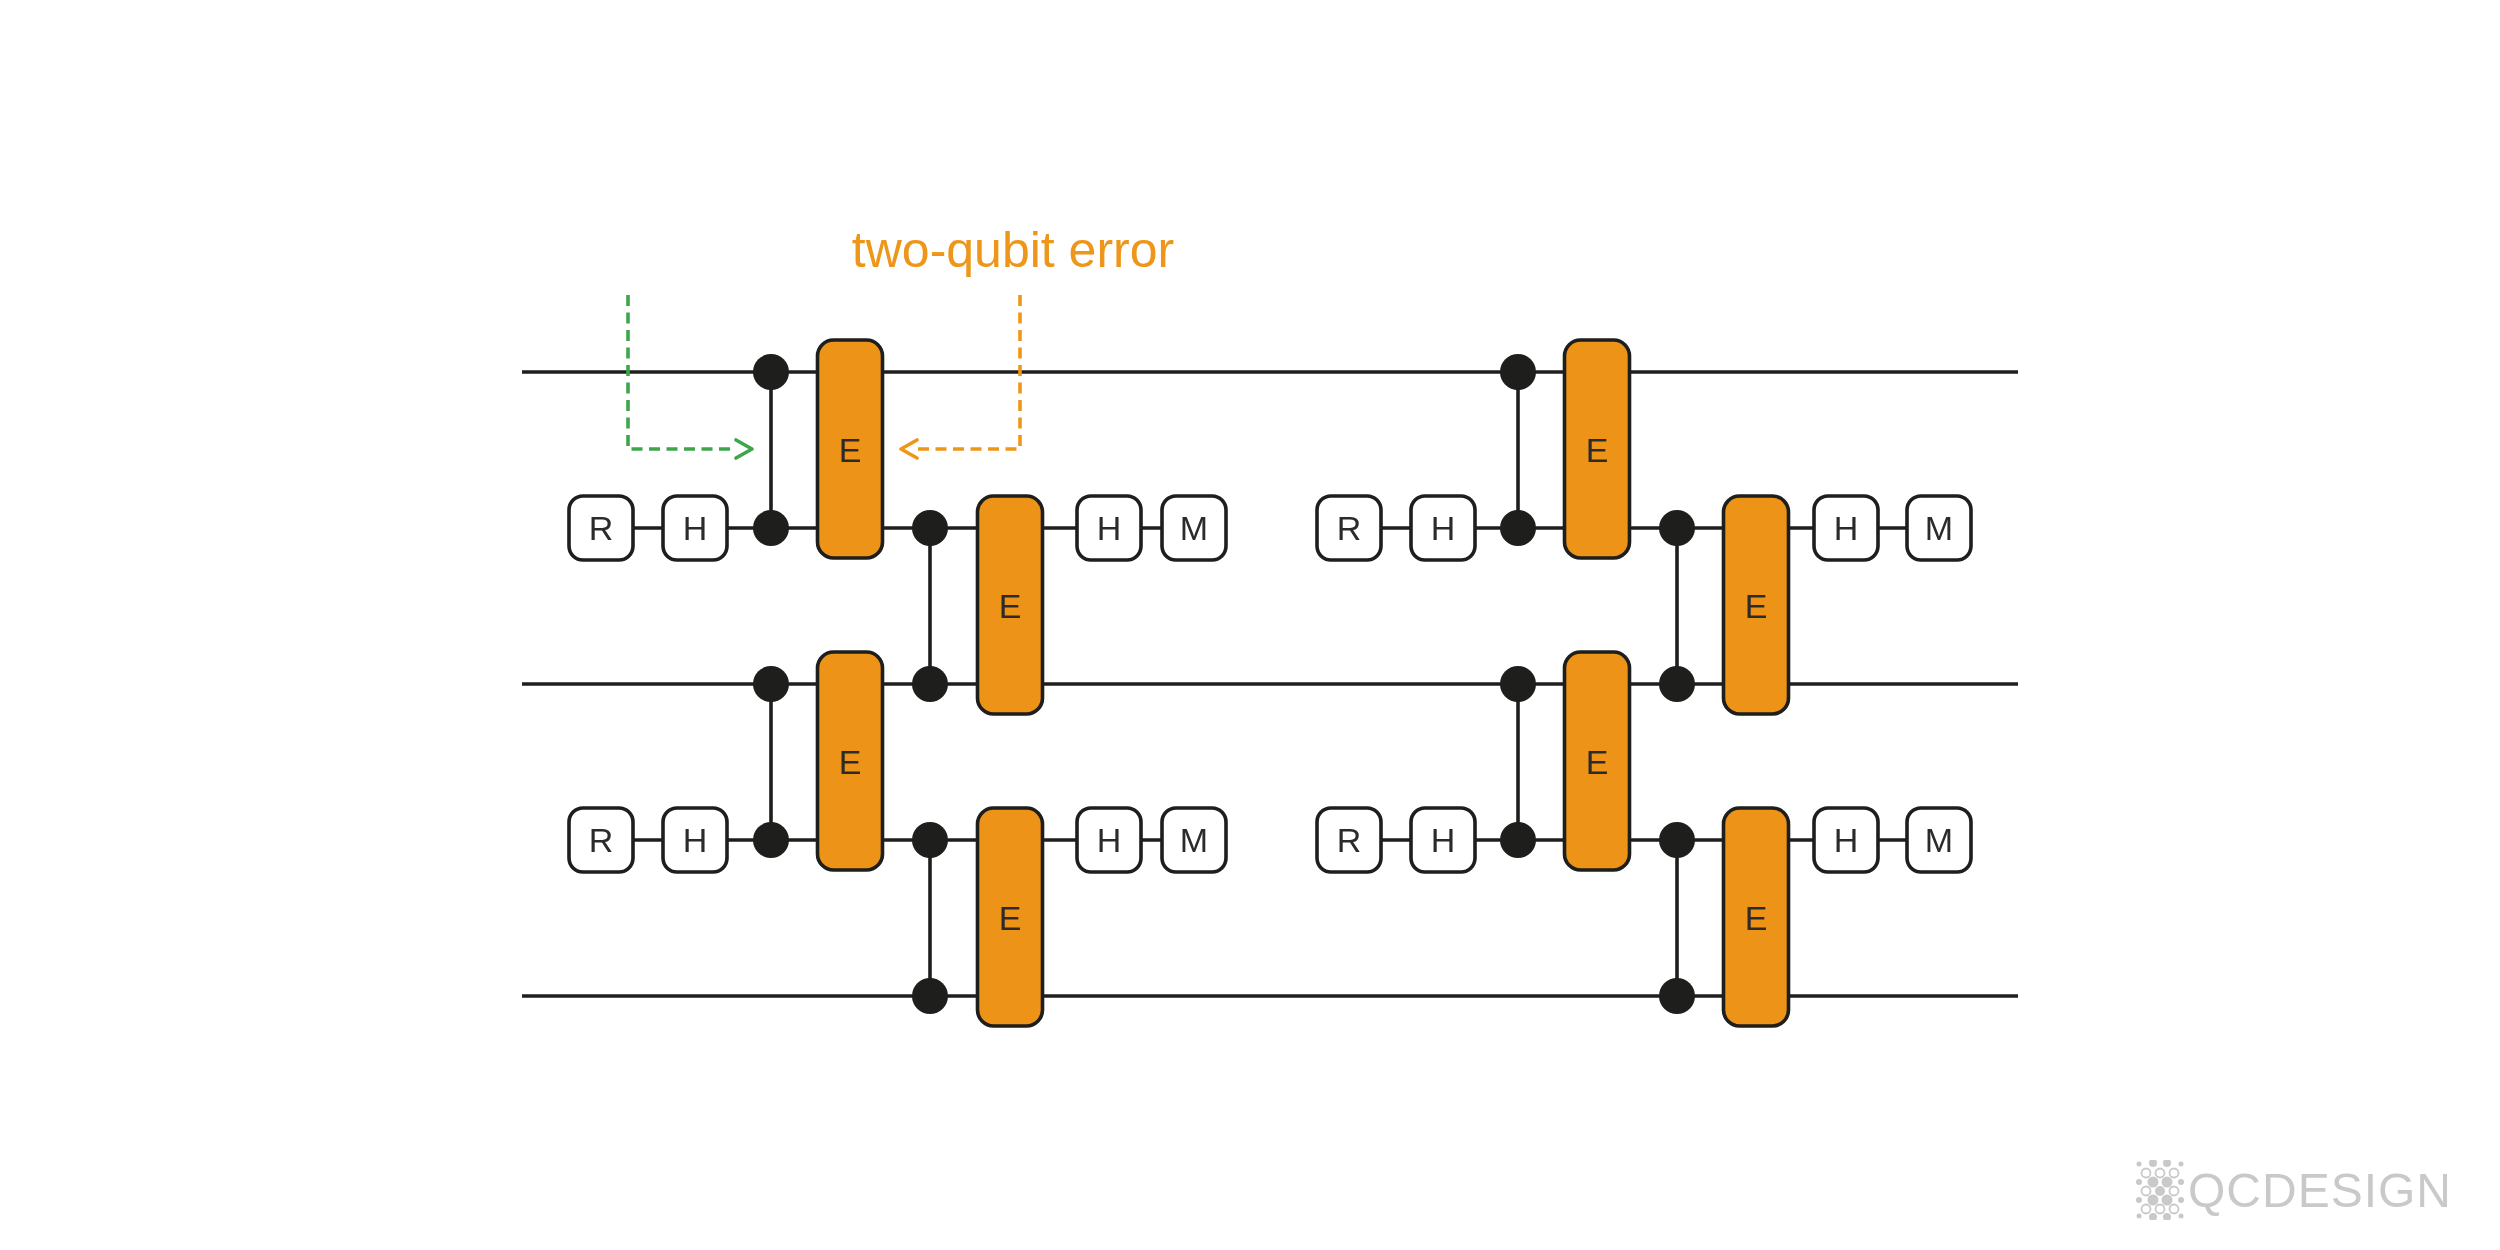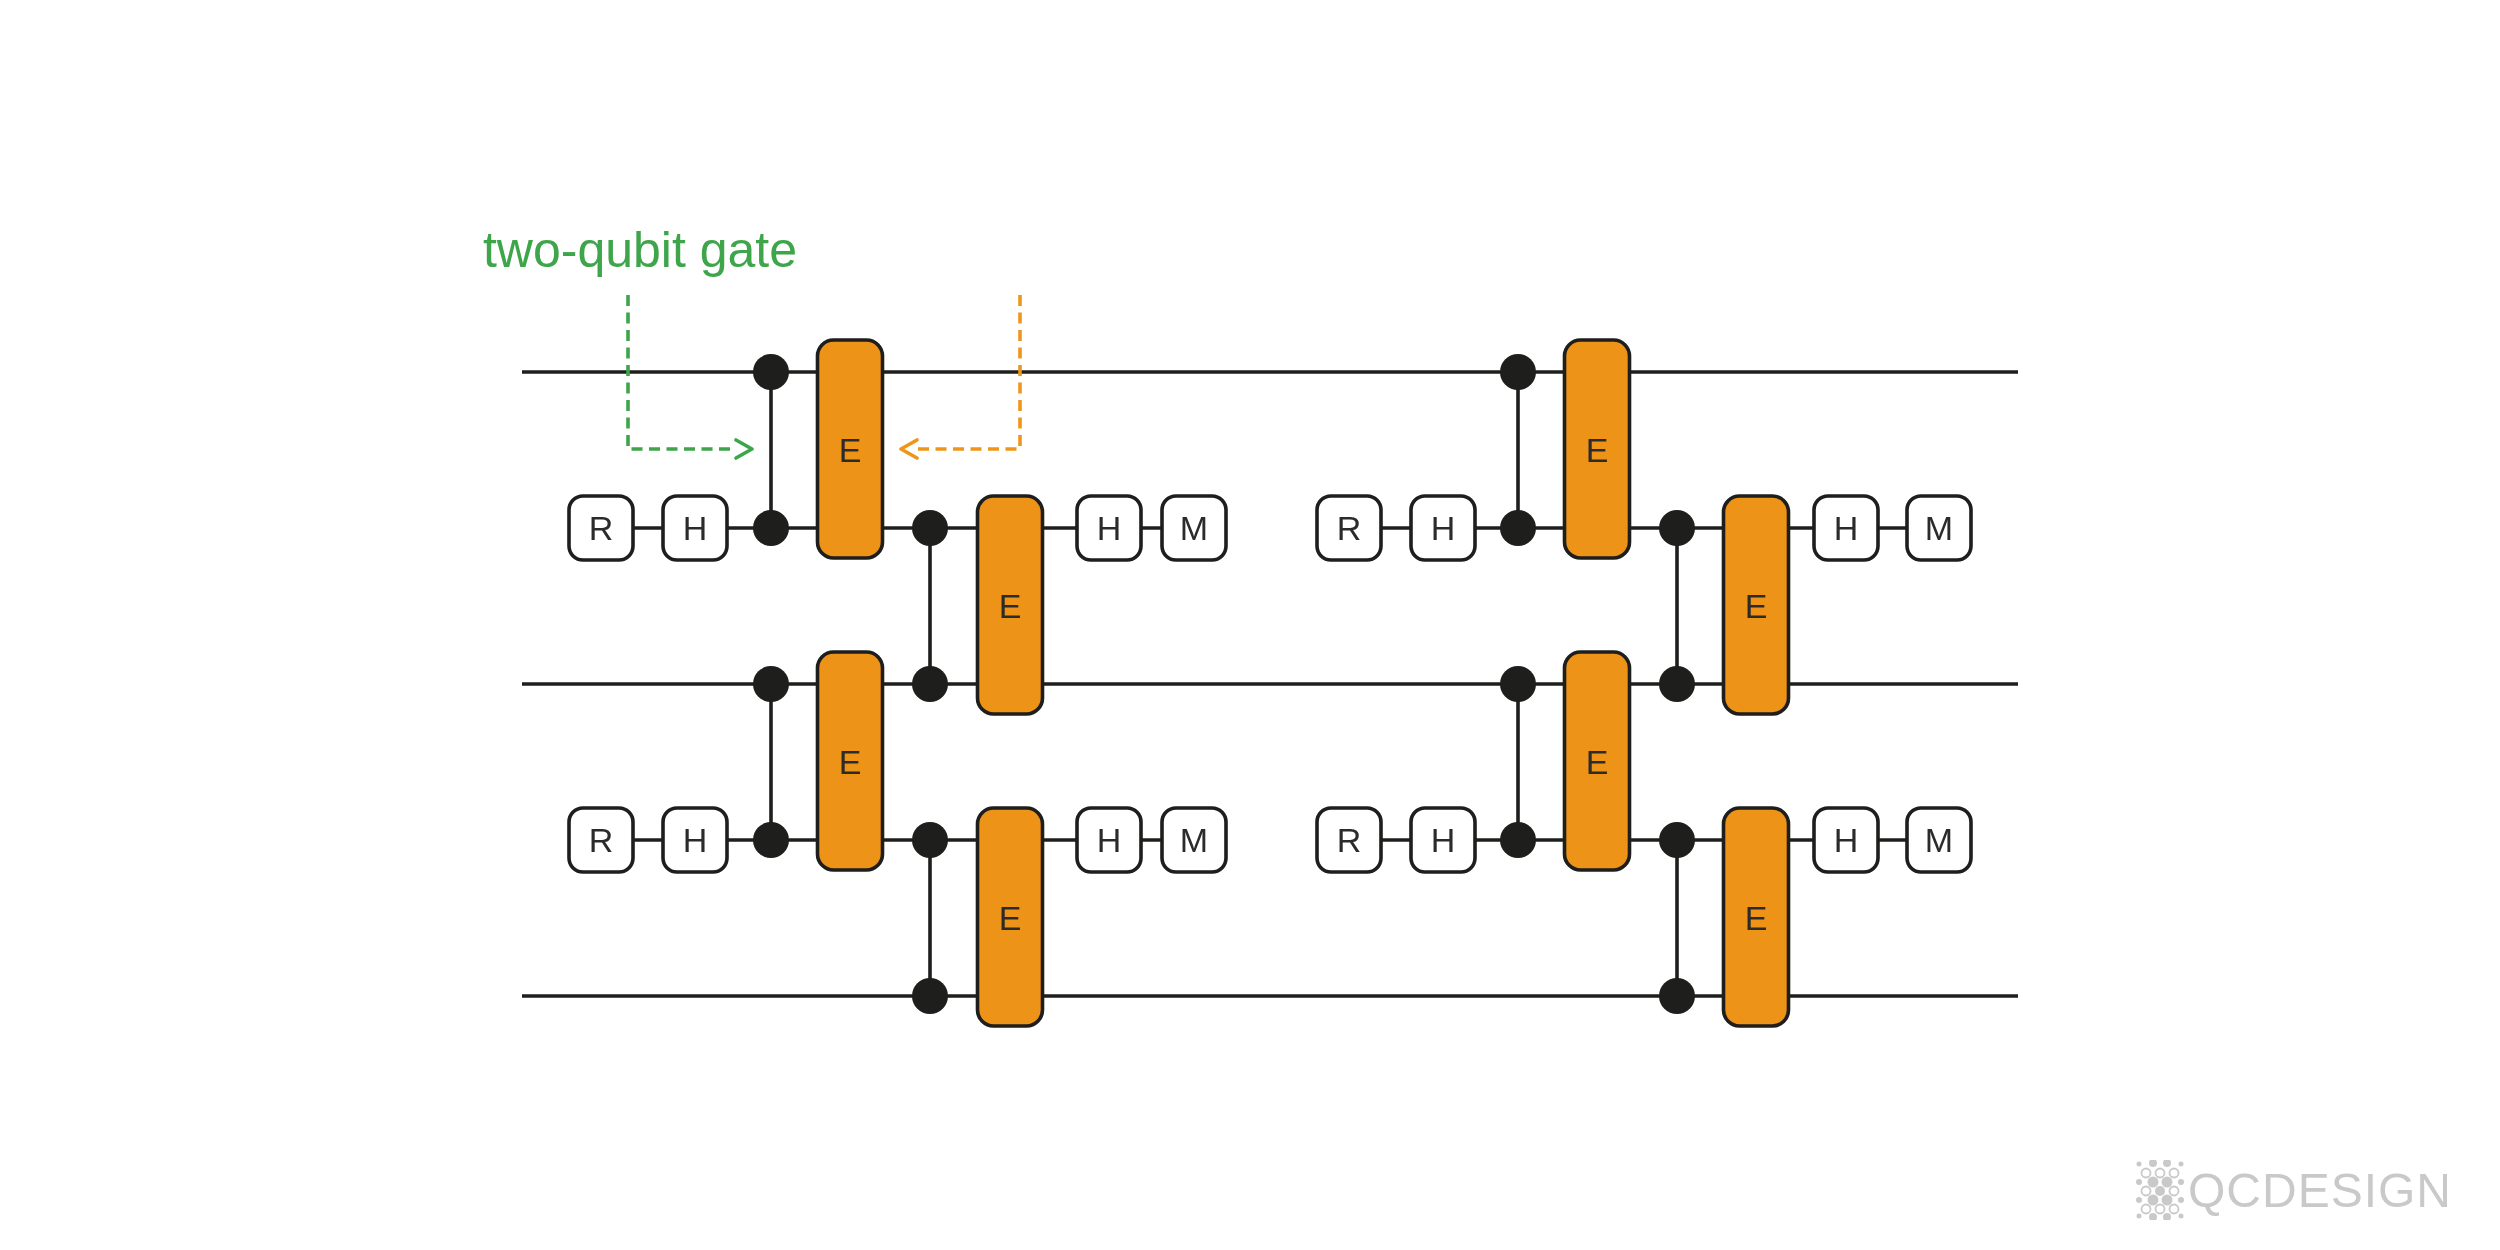--- a/index.html
+++ b/index.html
@@ -102,22 +102,22 @@
       <rect x="1814" y="808" width="64" height="64" rx="14" fill="#FFFFFF" stroke="#1E1E1C" stroke-width="3.6"></rect>
       <text x="1846" y="840" fill="#2B2B2B" font-size="34" text-anchor="middle" dominant-baseline="central">H</text>
       <rect x="1907" y="808" width="64" height="64" rx="14" fill="#FFFFFF" stroke="#1E1E1C" stroke-width="3.6"></rect>
       <text x="1939" y="840" fill="#2B2B2B" font-size="34" text-anchor="middle" dominant-baseline="central">M</text>
       <polyline points="628,295 628,449 736,449" fill="none" stroke="#3EA54B" stroke-width="3.6" stroke-dasharray="11 6.5"></polyline>
       <path d="M 736 440 L 752 449 L 736 458" fill="none" stroke="#3EA54B" stroke-width="3.6" stroke-linecap="round" stroke-linejoin="round"></path>
       <polyline points="1020,295 1020,449 916,449" fill="none" stroke="#EE9619" stroke-width="3.6" stroke-dasharray="11 6.5"></polyline>
       <path d="M 917 440 L 901 449 L 917 458" fill="none" stroke="#EE9619" stroke-width="3.6" stroke-linecap="round" stroke-linejoin="round"></path>
     </svg>
 
-  <div class="anno anno-gate" id="anno-gate" style="left: 640px; top: 250px;">two-qubit gate</div>
 
+  <div class="anno anno-error" id="anno-error" style="left: 1013px; top: 250px;">two-qubit error</div>
 
   <div class="logo">
     <svg class="logo-icon" id="logo-icon" viewBox="0 0 52 60">
         <circle cx="5" cy="4" r="2.5" fill="#C9C9C9"></circle>
         <circle cx="19" cy="3" r="4" fill="#C9C9C9"></circle>
         <circle cx="33" cy="3" r="4" fill="#C9C9C9"></circle>
         <circle cx="47" cy="4" r="2.5" fill="#C9C9C9"></circle>
         <circle cx="12" cy="13" r="4.5" fill="none" stroke="#C9C9C9" stroke-width="1.8"></circle>
         <circle cx="26" cy="13" r="4.5" fill="none" stroke="#C9C9C9" stroke-width="1.8"></circle>
         <circle cx="40" cy="13" r="4.5" fill="none" stroke="#C9C9C9" stroke-width="1.8"></circle>

